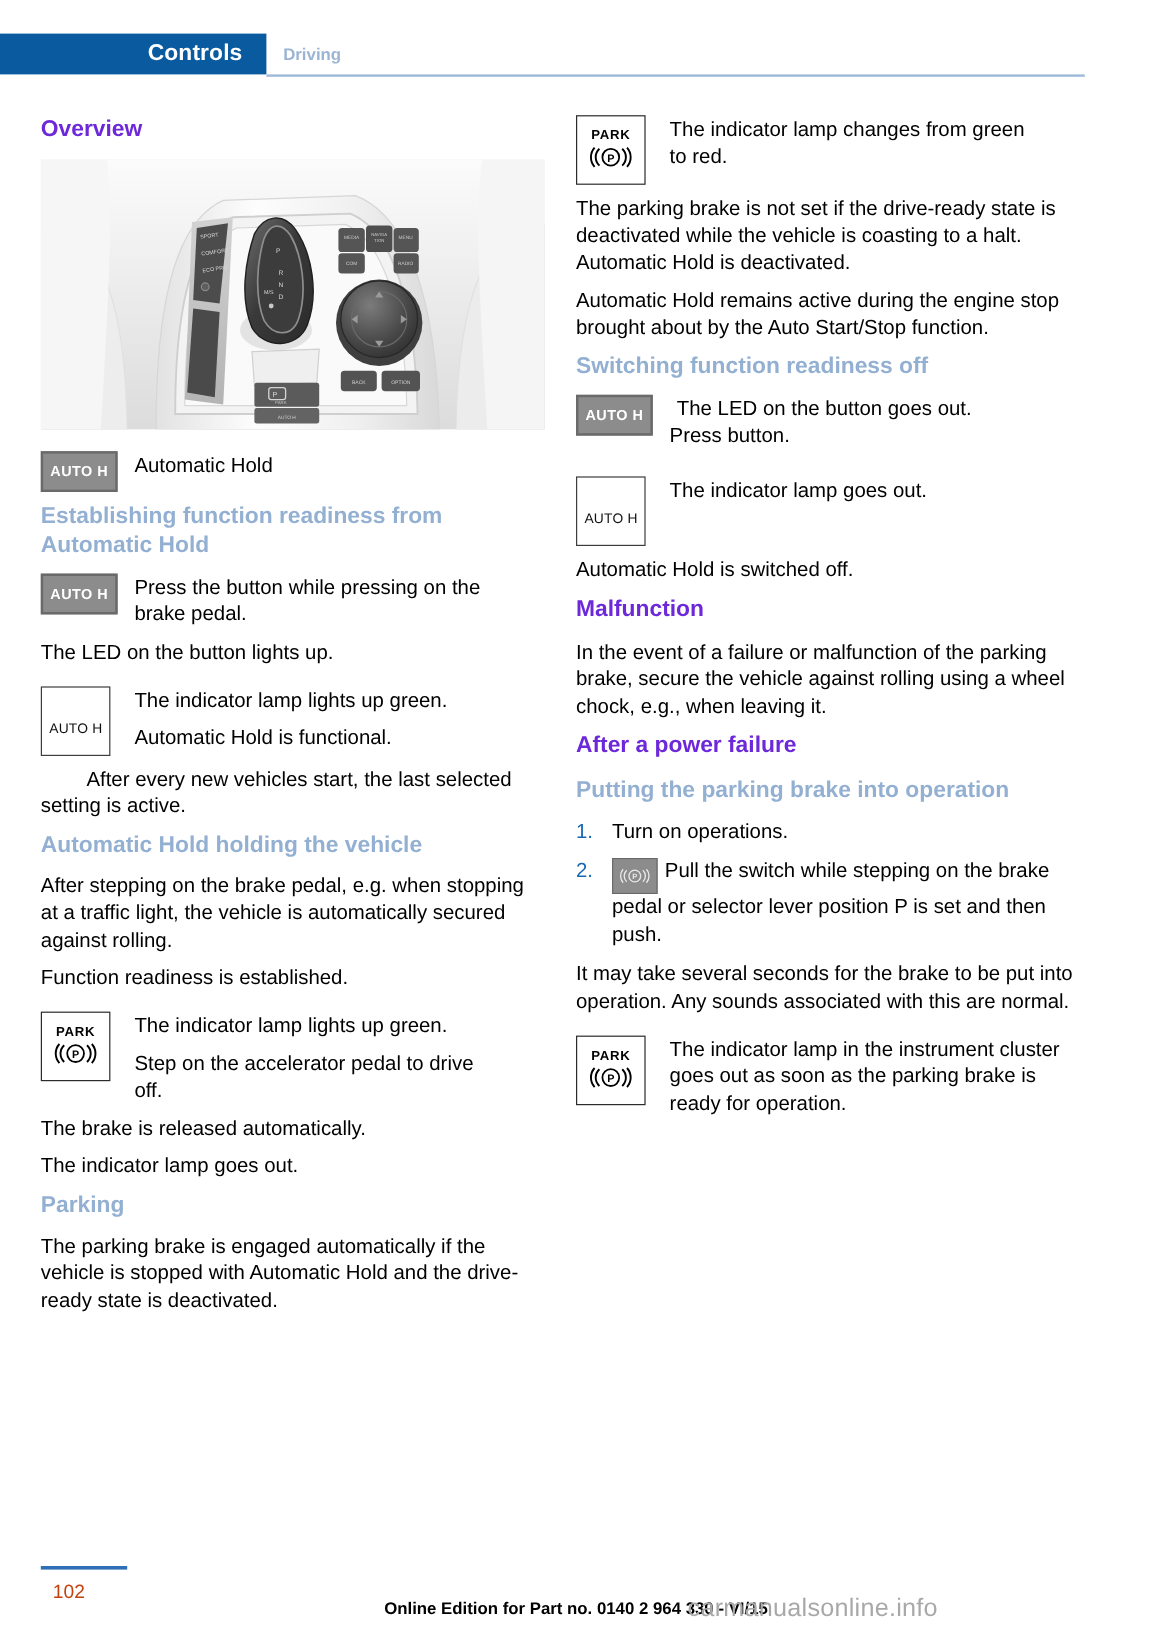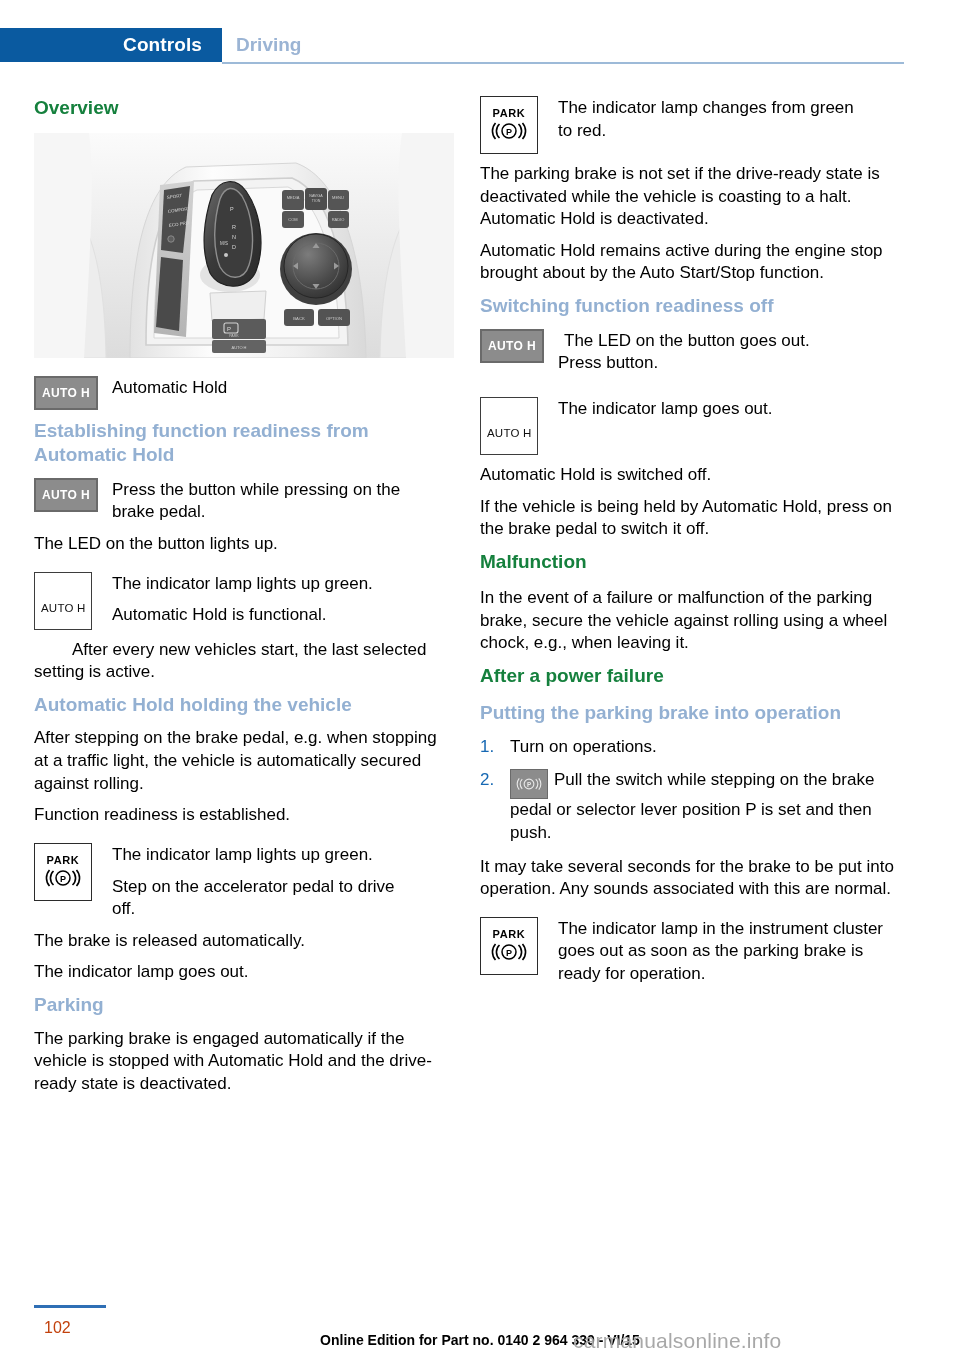--- a/index.html
+++ b/index.html
@@ -34,21 +34,21 @@
     color: #ffffff;
     font-size: 19px;
     font-weight: bold;
     letter-spacing: 0.1px;
   }
   .header-section {
     position: absolute;
     left: 236px; top: 0; height: 34px;
     display: flex; align-items: center;
     color: #9bb4d4;
-    font-size: 19px;
+    font-size: 14px;
     font-weight: bold;
   }
   .header-rule {
     position: absolute;
     left: 222px; top: 62px;
     width: 682px; height: 2px;
     background: #9dbad8;
   }
 
   
@@ -58,21 +58,21 @@
     width: 420px;
   }
   .col-left { left: 34px; }
   .col-right { left: 480px; }
 
   
   h1.h-major {
     margin: 0 0 14px 0;
     font-size: 19px;
     font-weight: bold;
-    color: #15803d;
+    color: #6d28d9;
     line-height: 1.22;
   }
   h2.h-sub {
     margin: 0 0 11px 0;
     font-size: 19px;
     font-weight: bold;
     color: #93b0d2;
     line-height: 1.25;
   }
   .sp-top-lg { margin-top: 30px; }
@@ -455,21 +455,20 @@
       <div class="ic-autoh-lamp">
         <span>AUTO H</span>
       </div>
     </div>
     <div class="icon-text">
       <span class="ln">The indicator lamp goes out.</span>
     </div>
   </div>
 
   <p class="body sp-top-sm">Automatic Hold is switched off.</p>
-  <p class="body">If the vehicle is being held by Automatic Hold, press on the brake pedal to switch it off.</p>
 
   <h1 class="h-major sp-top-md">Malfunction</h1>
   <p class="body">In the event of a failure or malfunction of the parking brake, secure the vehicle against rolling using a wheel chock, e.g., when leaving it.</p>
 
   <h1 class="h-major sp-top-md">After a power failure</h1>
 
   <h2 class="h-sub sp-top-md">Putting the parking brake into operation</h2>
 
   <ol class="steps">
     <li>

